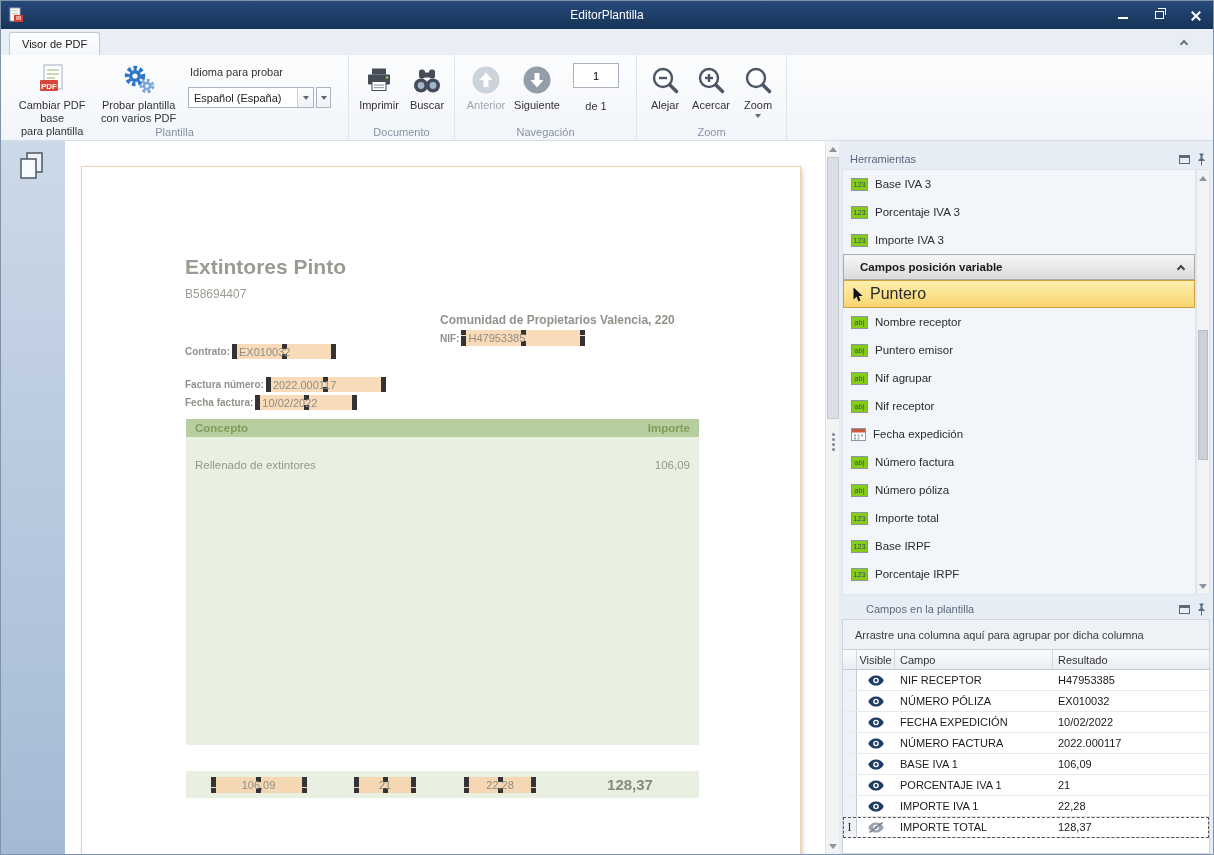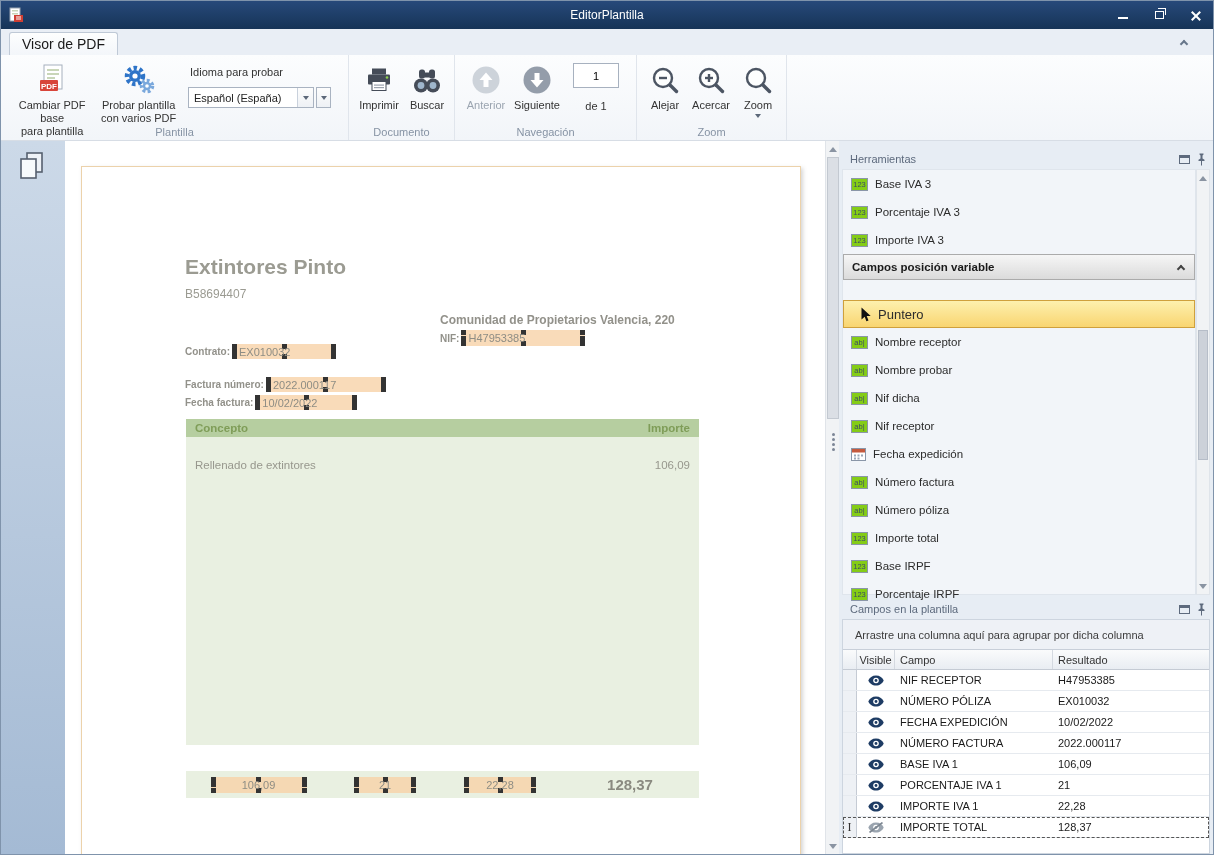--- a/index.html
+++ b/index.html
@@ -16,21 +16,21 @@
   .glyph-min { width:10px; height:2px; background:#fff; margin-top:6px; }
   .glyph-restore { width:9px; height:8px; border:1.5px solid #fff; position:relative; }
   .glyph-restore::before { content:""; position:absolute; left:2px; top:-4px; width:7px; height:6px; border:1.5px solid #fff; border-bottom:none; border-left:none; }
   .glyph-close { position:relative; width:11px; height:11px; }
   .glyph-close::before,.glyph-close::after { content:""; position:absolute; left:5px; top:0; width:1.8px; height:12px; background:#fff; }
   .glyph-close::before { transform:rotate(45deg);} .glyph-close::after { transform:rotate(-45deg);}
 
   
   .tabrow { position:absolute; left:0; top:28px; width:100%; height:26px; background:#e9eef5; }
   .tab { position:absolute; left:8px; bottom:0; height:23px; padding:0 12px; background:linear-gradient(#fdfefe,#f3f6fa);
-    border:1px solid #bfc9d6; border-bottom:none; border-radius:3px 3px 0 0; display:flex; align-items:center; font-size:14px; color:#1a1a1a; }
+    border:1px solid #bfc9d6; border-bottom:none; border-radius:3px 3px 0 0; display:flex; align-items:center; font-size:11px; color:#1a1a1a; }
   .ribbon-collapse { position:absolute; right:22px; top:7px; width:14px; height:12px; display:flex; align-items:center; justify-content:center; }
   .chev-up { width:6px; height:6px; border-left:2px solid #68778b; border-top:2px solid #68778b; transform:rotate(45deg); margin-top:3px; }
 
   
   .ribbon { position:absolute; left:0; top:54px; width:100%; height:86px;
     background:linear-gradient(#fcfdfe,#f2f5f9); border-bottom:1px solid #d7dde5; display:flex; }
   .rgroup { position:relative; height:100%; border-right:1px solid #e0e5ec; padding:4px 2px 16px 6px; display:flex; align-items:flex-start; }
   .rgroup-label { position:absolute; left:0; right:0; bottom:2px; text-align:center; color:#8693a4; font-size:11px; }
   .rbtn { display:flex; flex-direction:column; align-items:center; padding-top:3px; border-radius:2px; }
   .rbtn .icn { height:36px; display:flex; align-items:center; justify-content:center;text-align:right; }
@@ -101,30 +101,30 @@
   
   .dock { position:absolute; left:838px; top:0px; width:376px; height:100%; background:#e7edf4; }
   .dock { top:0; } 
   .panel { position:absolute; left:3px; width:368px; }
   .panel-header { height:20px; display:flex; align-items:center; padding:0 4px 0 8px; color:#5d6a7d; font-size:11px; }
   .ph-icons { margin-left:auto; display:flex; align-items:center; gap:7px; }
   .ph-max { width:11px; height:9px; border:1px solid #5d6a7d; border-top:3px solid #5d6a7d; }
   .panel-tools { top:8px; height:446px; }
   .tools-list { position:absolute; left:0; top:20px; right:14px; bottom:0; background:#f2f5f9; border:1px solid #dfe5ec; }
   .tool-item { height:28px; display:flex; align-items:center; padding-left:8px; gap:7px; font-size:11.5px; color:#2c2c2c; }
-  .tool-item.sel { background:linear-gradient(#fdf0ae,#f9d571); border:1px solid #cfa03c; padding-left:16px; font-size:13px;margin-top:20px; }
+  .tool-item.sel { background:linear-gradient(#fdf0ae,#f9d571); border:1px solid #cfa03c; padding-left:8px; font-size:16px; }
   .fi { display:inline-flex; width:17px; height:13px; border:1px solid #8a96a8; background:#84cc16;
     font-size:7.5px; align-items:center; justify-content:center; color:#3c4c63; letter-spacing:0; flex:none; }
   .tool-group { height:26px; margin:0; background:linear-gradient(#f6f6f6,#dbdbdb); border:1px solid #ababab;
-    display:flex; align-items:center; padding:0 10px 0 8px; font-weight:bold; font-size:11.5px; color:#1a1a1a; }
+    display:flex; align-items:center; padding:0 10px 0 16px; font-weight:bold; font-size:11.5px; color:#1a1a1a; }
   .tool-group .chev { margin-left:auto; width:6px; height:6px; border-left:2px solid #444; border-top:2px solid #444; transform:rotate(45deg); margin-top:3px; }
   .tools-scroll { position:absolute; right:0; top:20px; width:14px; bottom:0; background:#f1f3f5; border:1px solid #dfe4ea; }
   .ts-thumb { position:absolute; left:1px; top:160px; width:10px; height:130px; background:#ccd1d9; border:1px solid #b6bdc8; }
 
-  .panel-fields { top:458px; bottom:0; height:auto; }
+  .panel-fields { top:458px; bottom:0; height:auto;padding-left:16px; }
   .fields-body { position:absolute; left:0; top:20px; right:0; bottom:0; background:#fff; border:1px solid #cdd5df; }
   .group-hint { height:30px; background:#eef1f6; border-bottom:1px solid #c8cfd9; display:flex; align-items:center; padding-left:12px; color:#3c3c3c; font-size:11px; }
   .grid-head { display:grid; grid-template-columns:14px 38px 158px 156px; height:20px;
     background:linear-gradient(#fafbfc,#e9edf2); border-bottom:1px solid #c5cbd4;text-align:right; }
   .gh-cell { display:flex; align-items:center; border-right:1px solid #d4d9e0; padding-left:5px; color:#333; font-size:11px; }
   .gh-cell.ctr { justify-content:center; padding-left:0; }
   .g-row { display:grid; grid-template-columns:14px 38px 158px 156px; height:21px; border-bottom:1px solid #e6eaef; background:#fff; }
   .g-row.sel { outline:1px dashed #555; outline-offset:-1px; }
   .g-ind { background:#eef1f5; border-right:1px solid #c5cbd4; display:flex; align-items:center; justify-content:center; font-family:"Liberation Serif",serif; font-size:12px; color:#333; }
   .g-vis { display:flex; align-items:center; justify-content:center; }
@@ -436,25 +436,25 @@
               <path d="M1.5 0.5v12l3.2-2.8 1.7 4.6 2.1-0.9-1.8-4.5h4z" fill="#111"></path>
             </svg>
             <span>Puntero</span>
           </div>
           <div class="tool-item">
             <span class="fi">ab|</span>
             <span>Nombre receptor</span>
           </div>
           <div class="tool-item">
             <span class="fi">ab|</span>
-            <span>Nombre probar</span>
+            <span>Puntero emisor</span>
           </div>
           <div class="tool-item">
             <span class="fi">ab|</span>
-            <span>Nif dicha</span>
+            <span>Nif agrupar</span>
           </div>
           <div class="tool-item">
             <span class="fi">ab|</span>
             <span>Nif receptor</span>
           </div>
           <div class="tool-item">
             <svg width="15" height="14" viewBox="0 0 15 14" style="flex:none">
               <rect x="0.5" y="1.5" width="14" height="12" fill="#fff" stroke="#8a96a8"></rect>
               <rect x="1" y="2" width="13" height="3.5" fill="#c55a3e"></rect>
               <rect x="3" y="7.5" width="2" height="2" fill="#9aa6b6"></rect>

